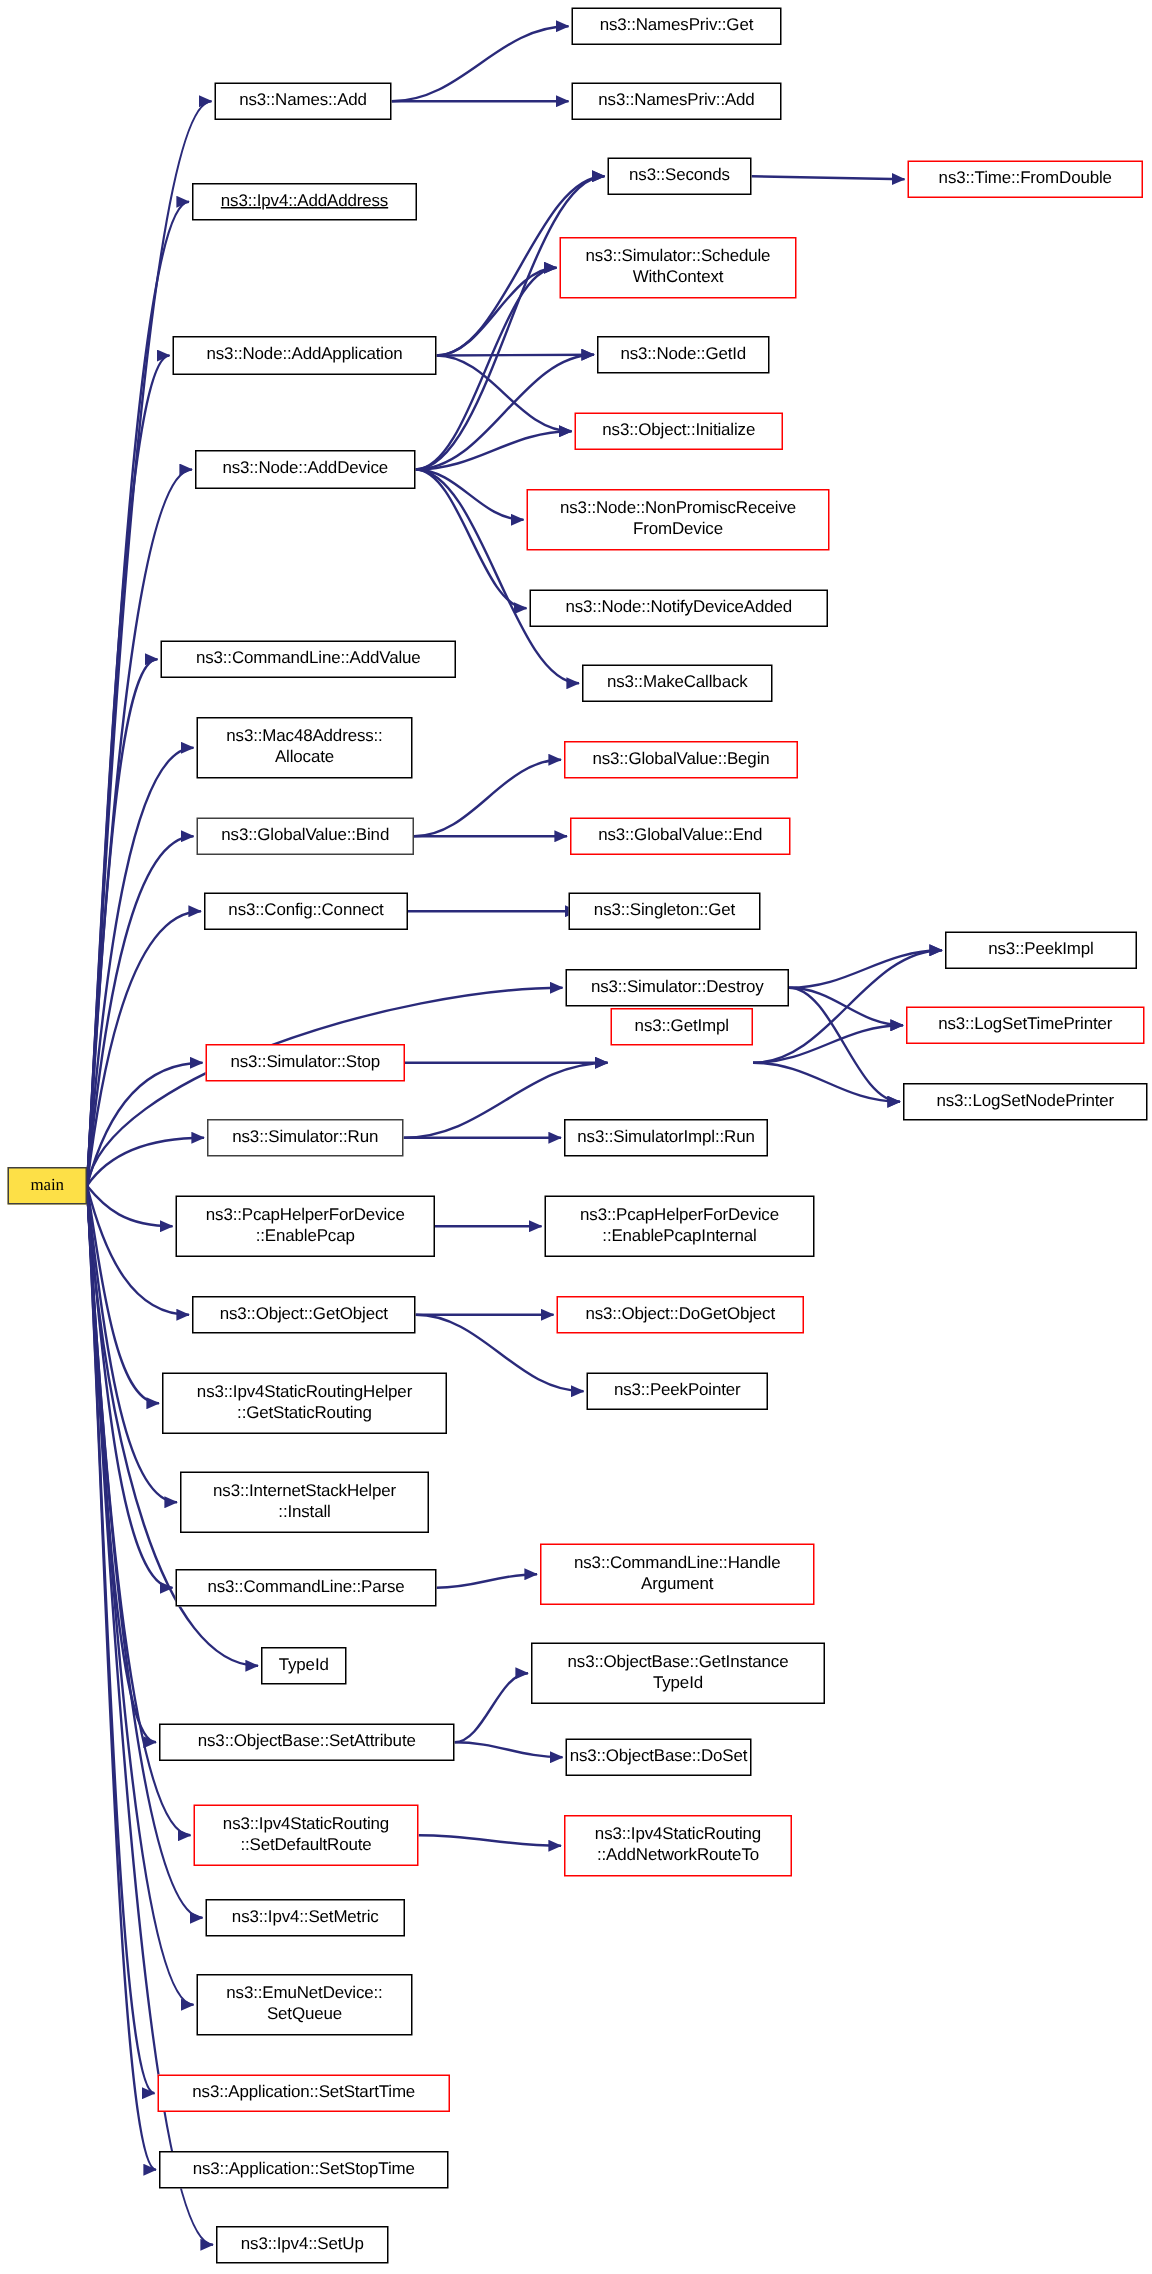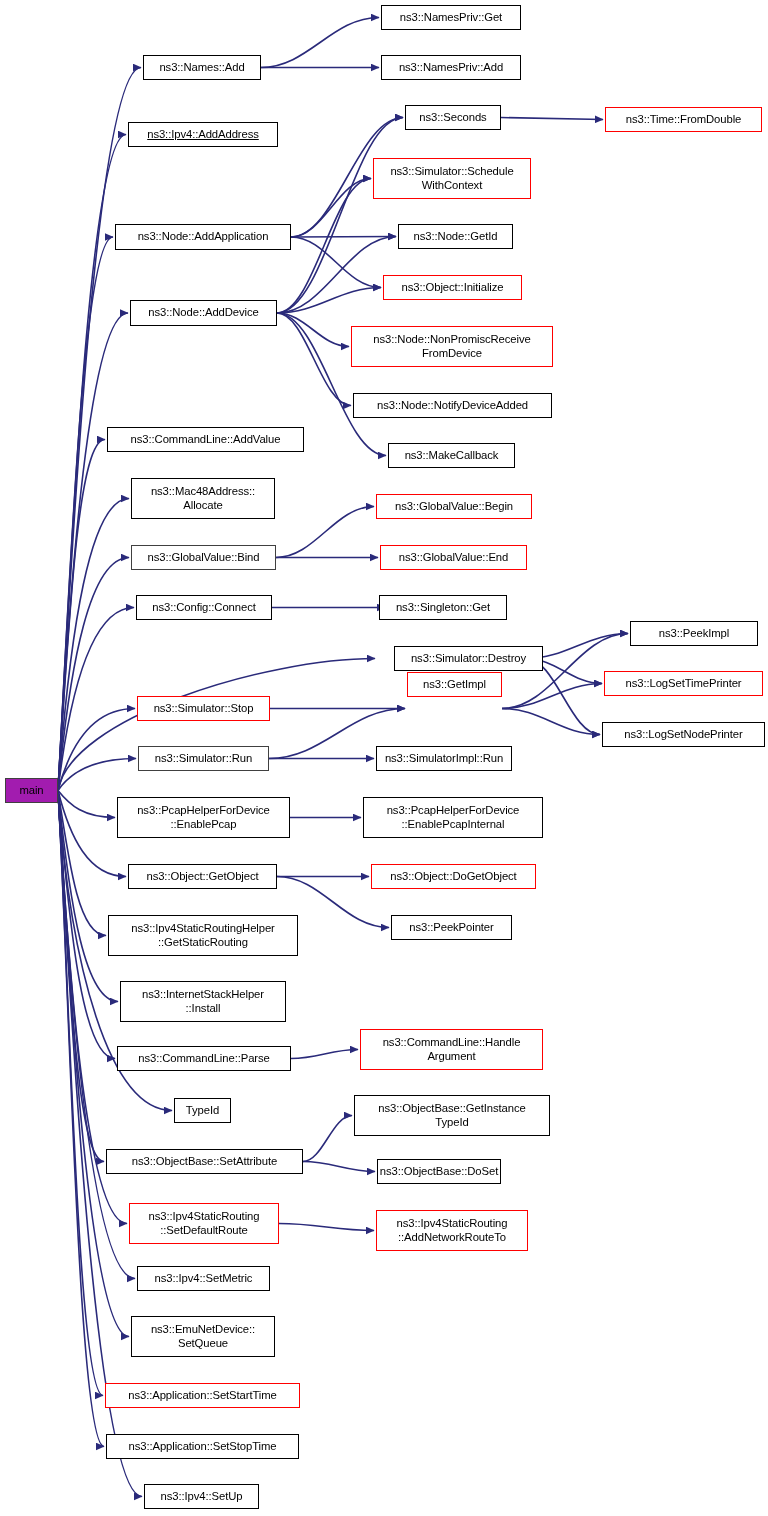--- a/index.html
+++ b/index.html
@@ -38,22 +38,23 @@
     line-height: 13.2px;
     color: #000000;
     letter-spacing: -0.1px;
     white-space: pre-line;
     z-index: 3;
   }
   .node.red {
     border-color: #ff0000;
   }
   .node.current {
-    background: #a21caf;
+    background: #fde047;
     border-color: #404040;
+    font-family: Liberation Serif, serif;
   }
   .node.gray-border {
     border-color: #404040;
   }
 </style>
 </head>
 <body>
 
 <div id="canvas">
   <svg id="edges" viewBox="0 0 768 1516" xmlns="http://www.w3.org/2000/svg">
@@ -142,21 +143,21 @@
       <div class="node" style="left: 107px; top: 427px; width: 197px; height: 25px;">ns3::CommandLine::AddValue</div>
       <div class="node" style="left: 388px; top: 443px; width: 127px; height: 25px;">ns3::MakeCallback</div>
       <div class="node" style="left: 131px; top: 478px; width: 144px; height: 41px;">ns3::Mac48Address::
 Allocate</div>
       <div class="node red" style="left: 376px; top: 494px; width: 156px; height: 25px;">ns3::GlobalValue::Begin</div>
       <div class="node gray-border" style="left: 131px; top: 545px; width: 145px; height: 25px;">ns3::GlobalValue::Bind</div>
       <div class="node red" style="left: 380px; top: 545px; width: 147px; height: 25px;">ns3::GlobalValue::End</div>
       <div class="node" style="left: 136px; top: 595px; width: 136px; height: 25px;">ns3::Config::Connect</div>
       <div class="node" style="left: 379px; top: 595px; width: 128px; height: 25px;">ns3::Singleton::Get</div>
       <div class="node" style="left: 630px; top: 621px; width: 128px; height: 25px;">ns3::PeekImpl</div>
-      <div class="node" style="left: 394px; top: 646px; width: 149px; height: 25px; text-align: right;">ns3::Simulator::Destroy</div>
+      <div class="node" style="left: 377px; top: 646px; width: 149px; height: 25px; text-align: right;">ns3::Simulator::Destroy</div>
       <div class="node red" style="left: 604px; top: 671px; width: 159px; height: 25px;">ns3::LogSetTimePrinter</div>
       <div class="node red" style="left: 137px; top: 696px; width: 133px; height: 25px;">ns3::Simulator::Stop</div>
       <div class="node red" style="left: 407px; top: 672px; width: 95px; height: 25px; text-align: right;">ns3::GetImpl</div>
       <div class="node" style="left: 602px; top: 722px; width: 163px; height: 25px;">ns3::LogSetNodePrinter</div>
       <div class="node gray-border" style="left: 138px; top: 746px; width: 131px; height: 25px;">ns3::Simulator::Run</div>
       <div class="node" style="left: 376px; top: 746px; width: 136px; height: 25px;">ns3::SimulatorImpl::Run</div>
       <div class="node" style="left: 117px; top: 797px; width: 173px; height: 41px;">ns3::PcapHelperForDevice
 ::EnablePcap</div>
       <div class="node" style="left: 363px; top: 797px; width: 180px; height: 41px;">ns3::PcapHelperForDevice
 ::EnablePcapInternal</div>

